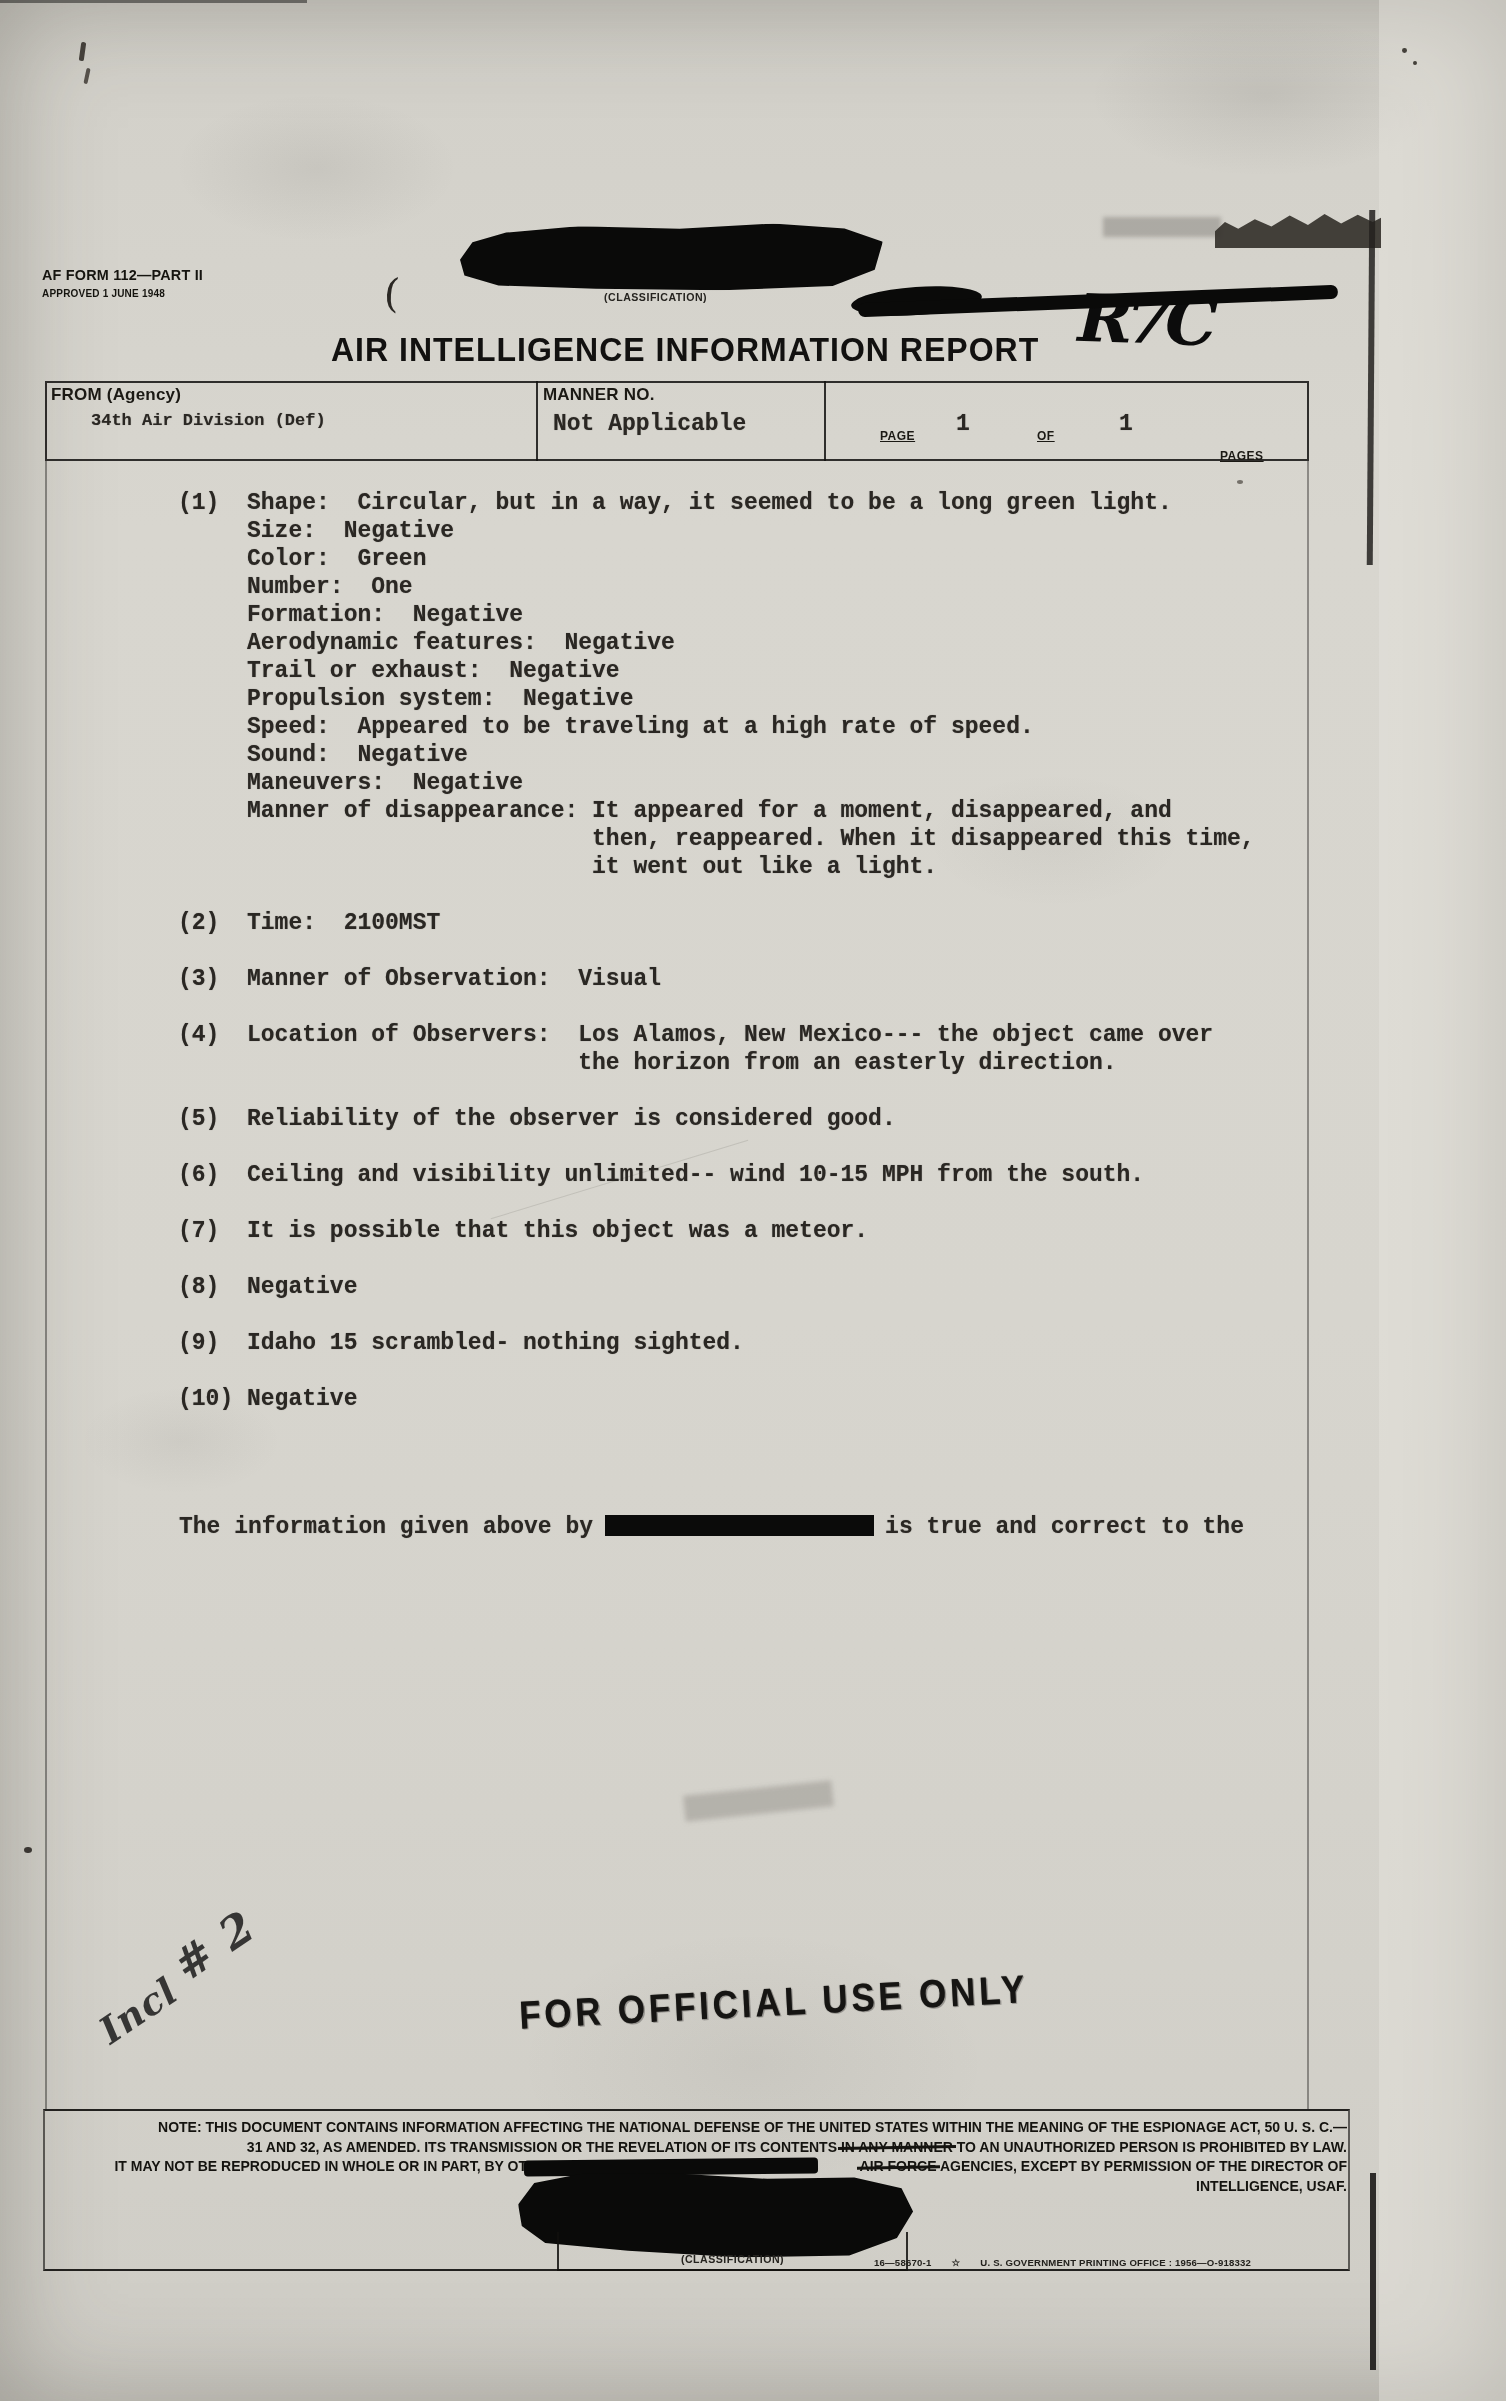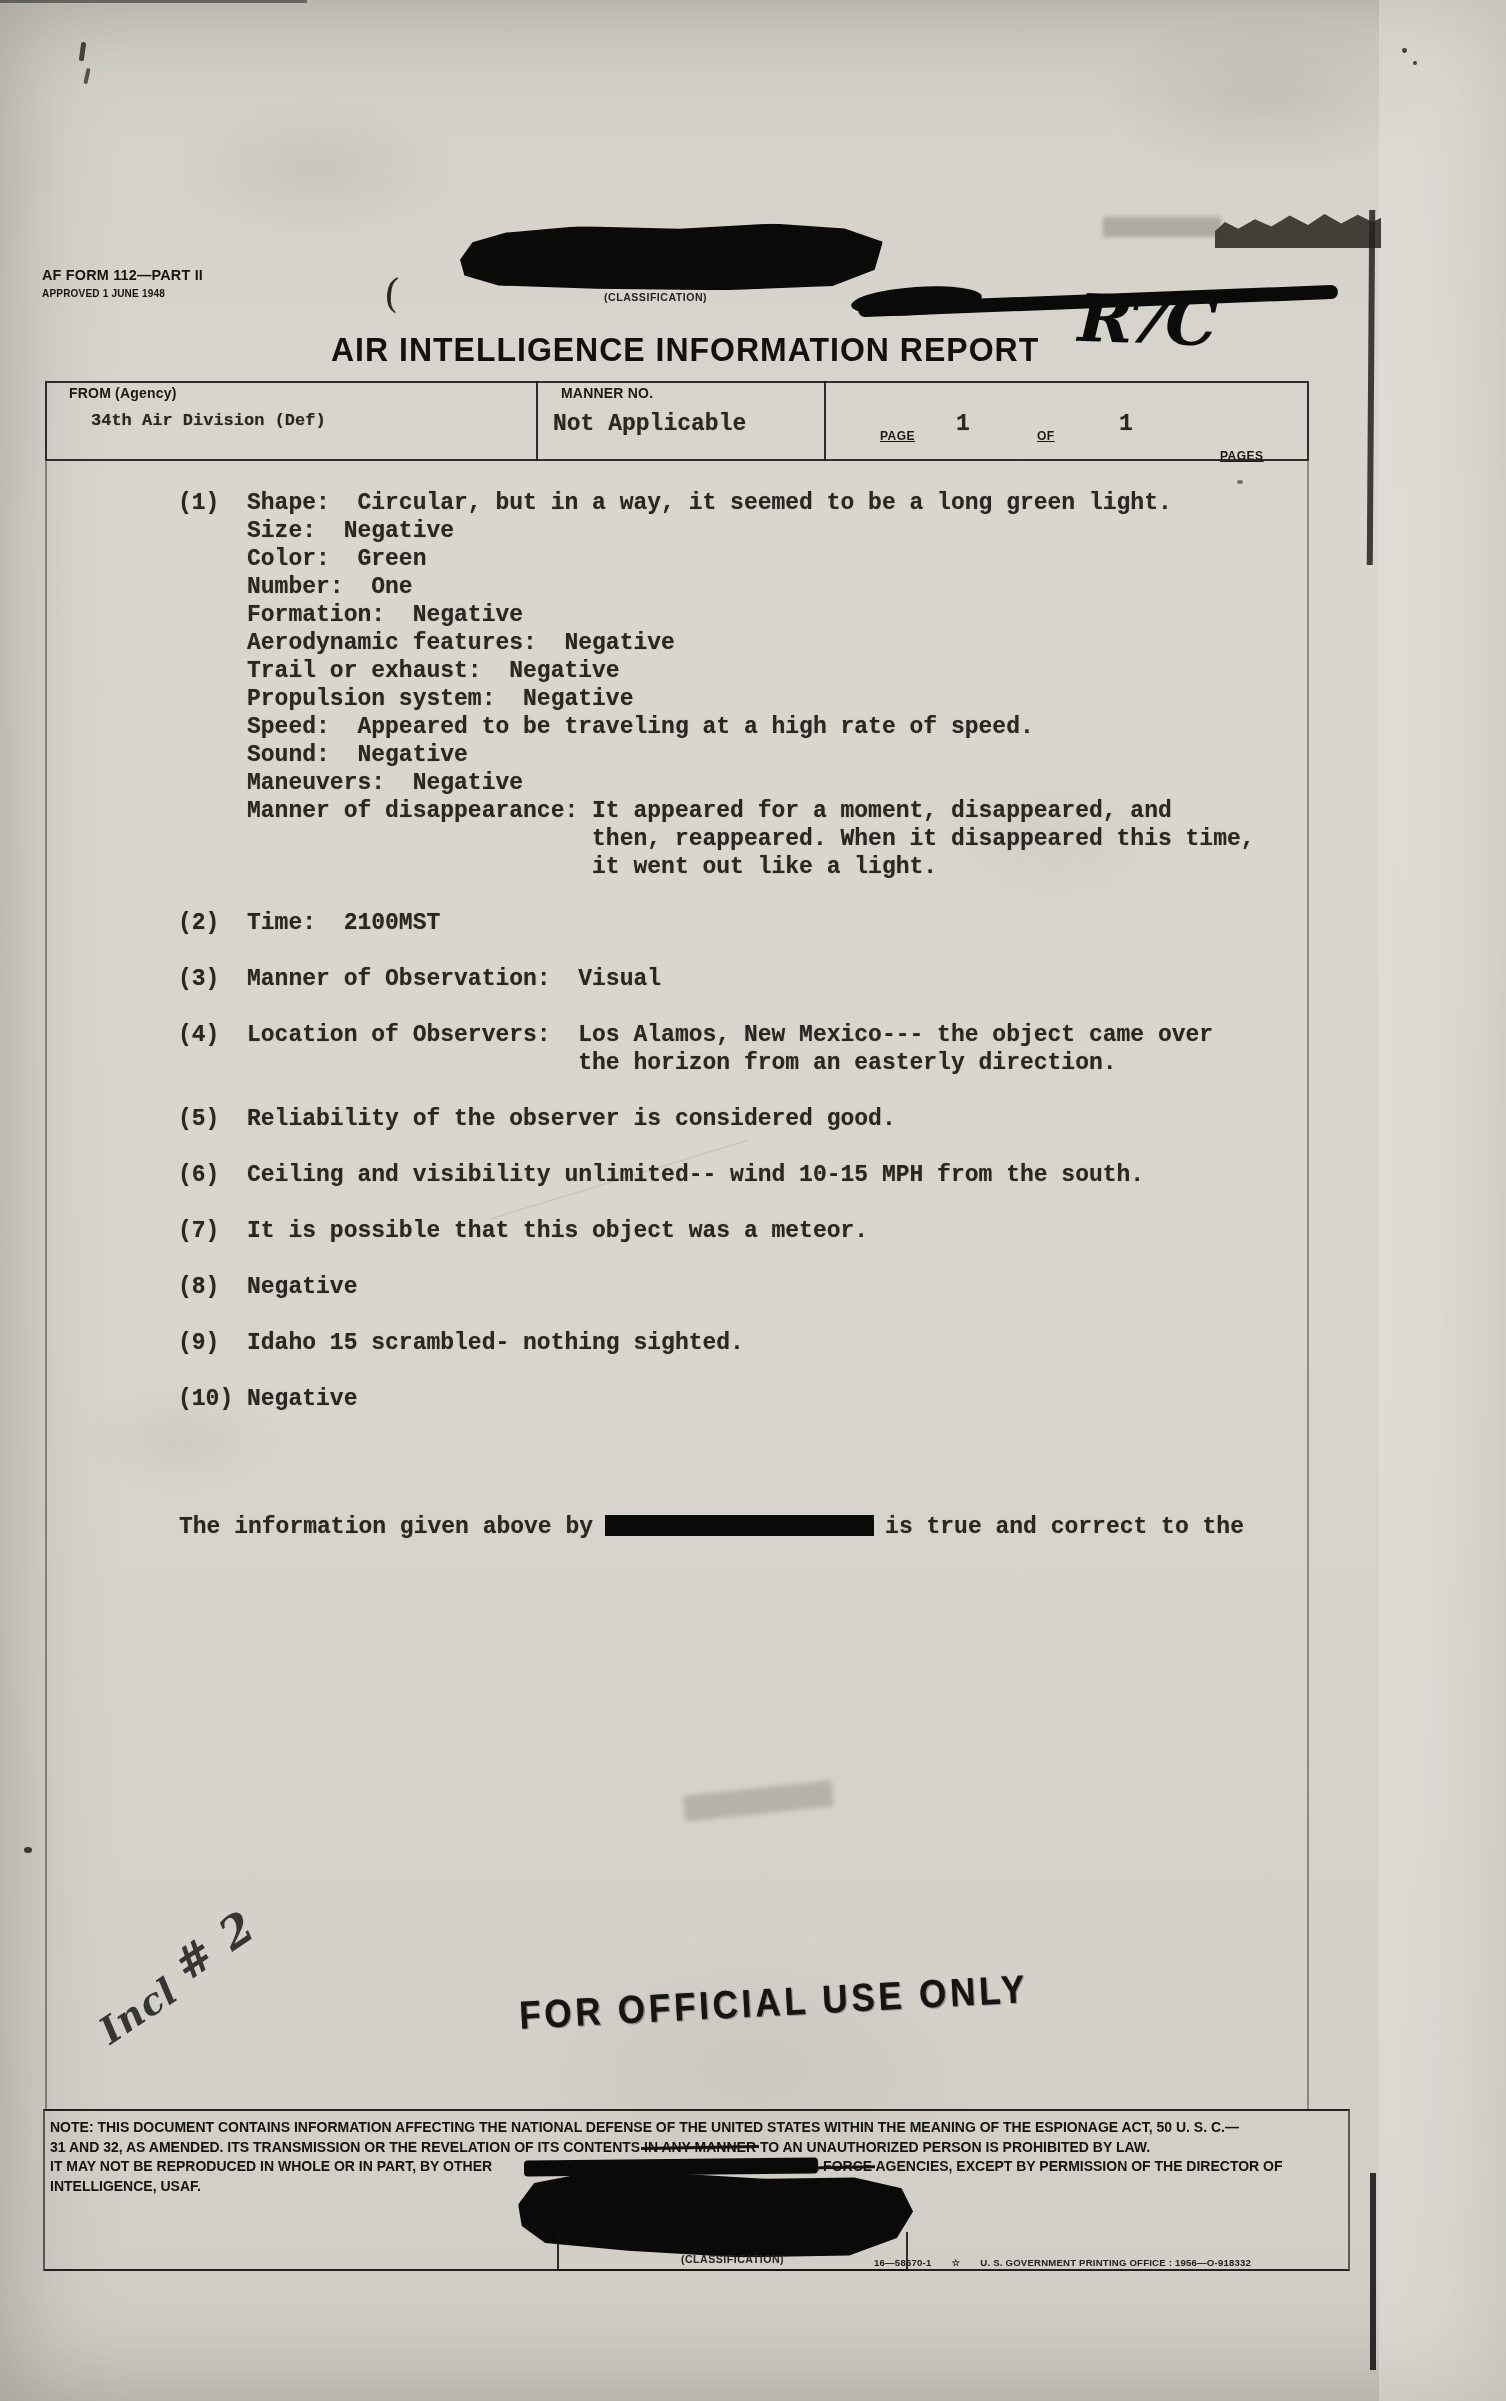--- a/index.html
+++ b/index.html
@@ -50,21 +50,21 @@
   #blob-bottom { left:518px; top:2174px; width:395px; height:83px; transform:rotate(.8deg);
     clip-path:polygon(0% 40%,4% 14%,16% 2%,40% 0%,63% 5%,85% 2%,97% 14%,100% 42%,96% 74%,84% 96%,56% 100%,28% 94%,7% 86%,1% 66%); }
 
   
   .line { background:rgba(18,17,15,.85); }
   #hbox { left:45px; top:381px; width:1264px; height:80px; border:2.4px solid rgba(18,17,15,.85); }
   #hdiv1 { left:536px; top:381px; width:2.4px; height:80px; }
   #hdiv2 { left:824px; top:381px; width:2.4px; height:80px; }
   #vborder-l { left:45px; top:461px; width:2.4px; height:1648px; background:rgba(18,17,15,.4); }
   #vborder-r { left:1307px; top:461px; width:2.4px; height:1648px; background:rgba(18,17,15,.38); }
-  .flabel { font-size:14px; font-weight:bold; letter-spacing:0.2px; color:#1b1914;margin-left:18px; }
+  .flabel { font-size:17px; font-weight:bold; letter-spacing:0.2px; color:#1b1914; }
   .fsmall { font-size:12px; font-weight:bold; letter-spacing:0.5px; color:#1b1914;text-decoration:underline; }
   #from-label   { left:51px;  top:385px; }
   #from-value   { left:91px;  top:411px; font-size:17px; }
   #reportno-label { left:543px; top:385px; }
   #reportno-value { left:553px; top:411px; font-size:23px; }
   #page-label   { left:880px; top:429px; }
   #page-number  { left:956px; top:411px; font-size:23px; }
   #of-label     { left:1037px; top:429px; }
   #total-pages  { left:1119px; top:411px; font-size:23px; }
   #pages-label  { left:1220px; top:429px;margin-top:20px; }
@@ -78,21 +78,21 @@
                font-size:37px; color:rgba(26,26,26,.85); transform:rotate(-34deg); letter-spacing:1px; }
   #incl-note .num { font-size:44px; position:relative; top:-8.6px; }
   #fouo-stamp { left:518px; top:1993px; font-size:35px; font-weight:bold; letter-spacing:3.8px; color:#161513;
                 transform:rotate(-3deg) scaleY(1.12); transform-origin:left top;
                 text-shadow:1.4px 1px 0 rgba(30,28,25,.3), 0 0 1px rgba(22,21,19,.6); }
 
   
   #footer-box { left:43px; top:2109px; width:1307px; height:162px;
                 border-top:2.9px solid rgba(16,15,13,.9); border-bottom:2.9px solid rgba(16,15,13,.9);
                 border-left:2.4px solid rgba(16,15,13,.6); border-right:2.4px solid rgba(16,15,13,.6); }
-  #footer-text { left:50px; top:2118px; width:1297px; font-size:14px; font-weight:bold; line-height:19.7px; color:#14130f; }
+  #footer-text { left:50px; top:2118px; width:1297px; font-size:14px; font-weight:bold; line-height:19.7px; color:#14130f;text-align:right; }
   #footer-text .fline { white-space:nowrap; }
   .struck { position:relative; }
   .struck::after { content:""; position:absolute; left:-2.9px; right:-2.9px; top:46%; height:3.4px; background:#14130f; transform:rotate(-1deg); }
   .redact-gap { display:inline-block; width:303px; height:1px; }
   #class-box-bottom { left:557px; top:2232px; width:351px; height:39px;
                       border-left:2.4px solid rgba(16,15,13,.85); border-right:2.4px solid rgba(16,15,13,.85);
                       border-bottom:2.4px solid rgba(16,15,13,.85); }
   #classification-bottom { position:absolute; left:0; right:0; bottom:3.8px; text-align:center;
                            font-size:10.6px; font-weight:bold; letter-spacing:0.5px; color:#25231f; }
   #print-info { left:874px; top:2257px; font-size:9.6px; font-weight:bold; letter-spacing:0.2px; color:#23211d;

